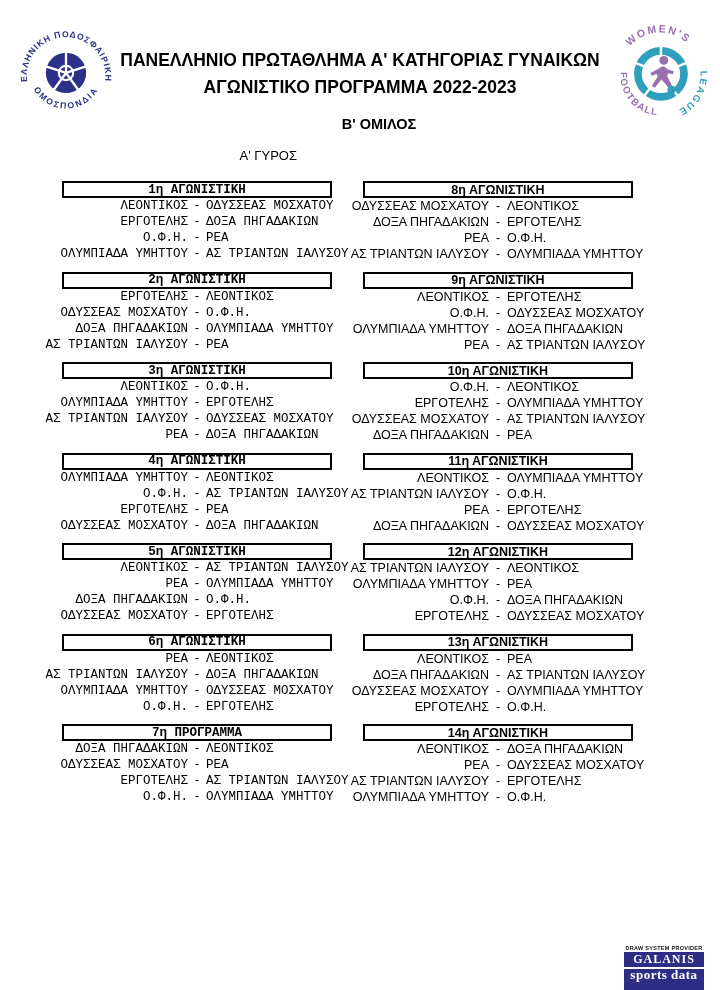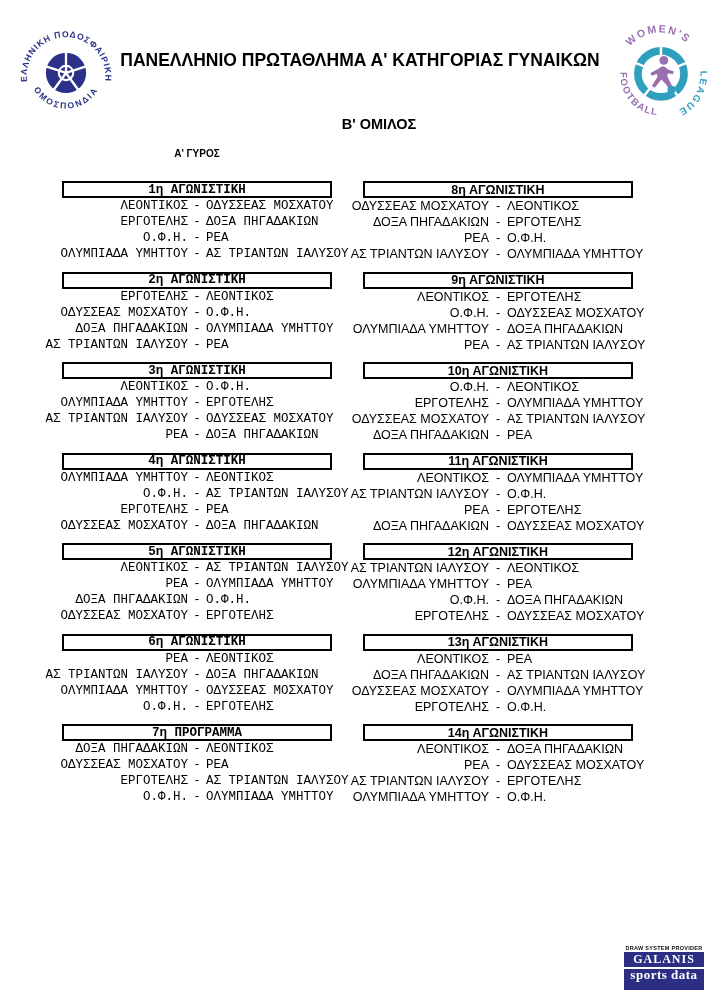--- a/index.html
+++ b/index.html
@@ -12,21 +12,21 @@
   .title-block {
     position:absolute; top:47px; left:105px; right:105px;
     text-align:center; font-weight:bold; font-size:17.5px; line-height:27px;
   }
   .group-title {
     position:absolute; top:116px; left:0; right:0;
     text-align:center; font-weight:bold; font-size:14.5px;padding-left:38px;
   }
   .round-label {
     position:absolute; top:148px; width:200px;
-    text-align:center; font-weight:bold; font-size:10px;
+    text-align:right; font-weight:normal; font-size:13px;
   }
   #round-label-0 { left:97px; }
   #round-label-1 { left:398px; }
 
   .logo { position:absolute; }
   #epo-logo { left:18px; top:26px; width:96px; height:92px; }
   #wfl-logo { left:612px; top:22px; width:96px; height:96px; }
 
   
   .round-col { position:absolute; top:181px; width:370px; }
@@ -122,20 +122,21 @@
                C 54 63 56.5 64.5 58.5 68.5 L 62.5 66.5
                L 57.5 56.5 C 59.5 51 58 47 53 46 Z"></path>
       <path d="M 48 49 L 40 53 L 41.5 56 L 49 53 Z"></path>
       <path d="M 57 49 L 64.5 51.5 L 63.5 54.5 L 56.5 53 Z"></path>
     </g>
     <circle cx="62" cy="70.5" r="4.2" fill="#2f9fbe"></circle>
   </svg>
 
   <div class="title-block">
     <div>ΠΑΝΕΛΛΗΝΙΟ ΠΡΩΤΑΘΛΗΜΑ Α' ΚΑΤΗΓΟΡΙΑΣ ΓΥΝΑΙΚΩΝ</div>
+    <div>ΑΓΩΝΙΣΤΙΚΟ ΠΡΟΓΡΑΜΜΑ 2022-2023</div>
   </div>
 
   <div class="group-title">Β' ΟΜΙΛΟΣ</div>
 
   <div id="round-label-0" class="round-label">Α' ΓΥΡΟΣ</div>
 
   <div id="col-0" class="round-col">
   <section class="matchday">
     <header class="md-box">
       <span>1η ΑΓΩΝΙΣΤΙΚΗ</span>

